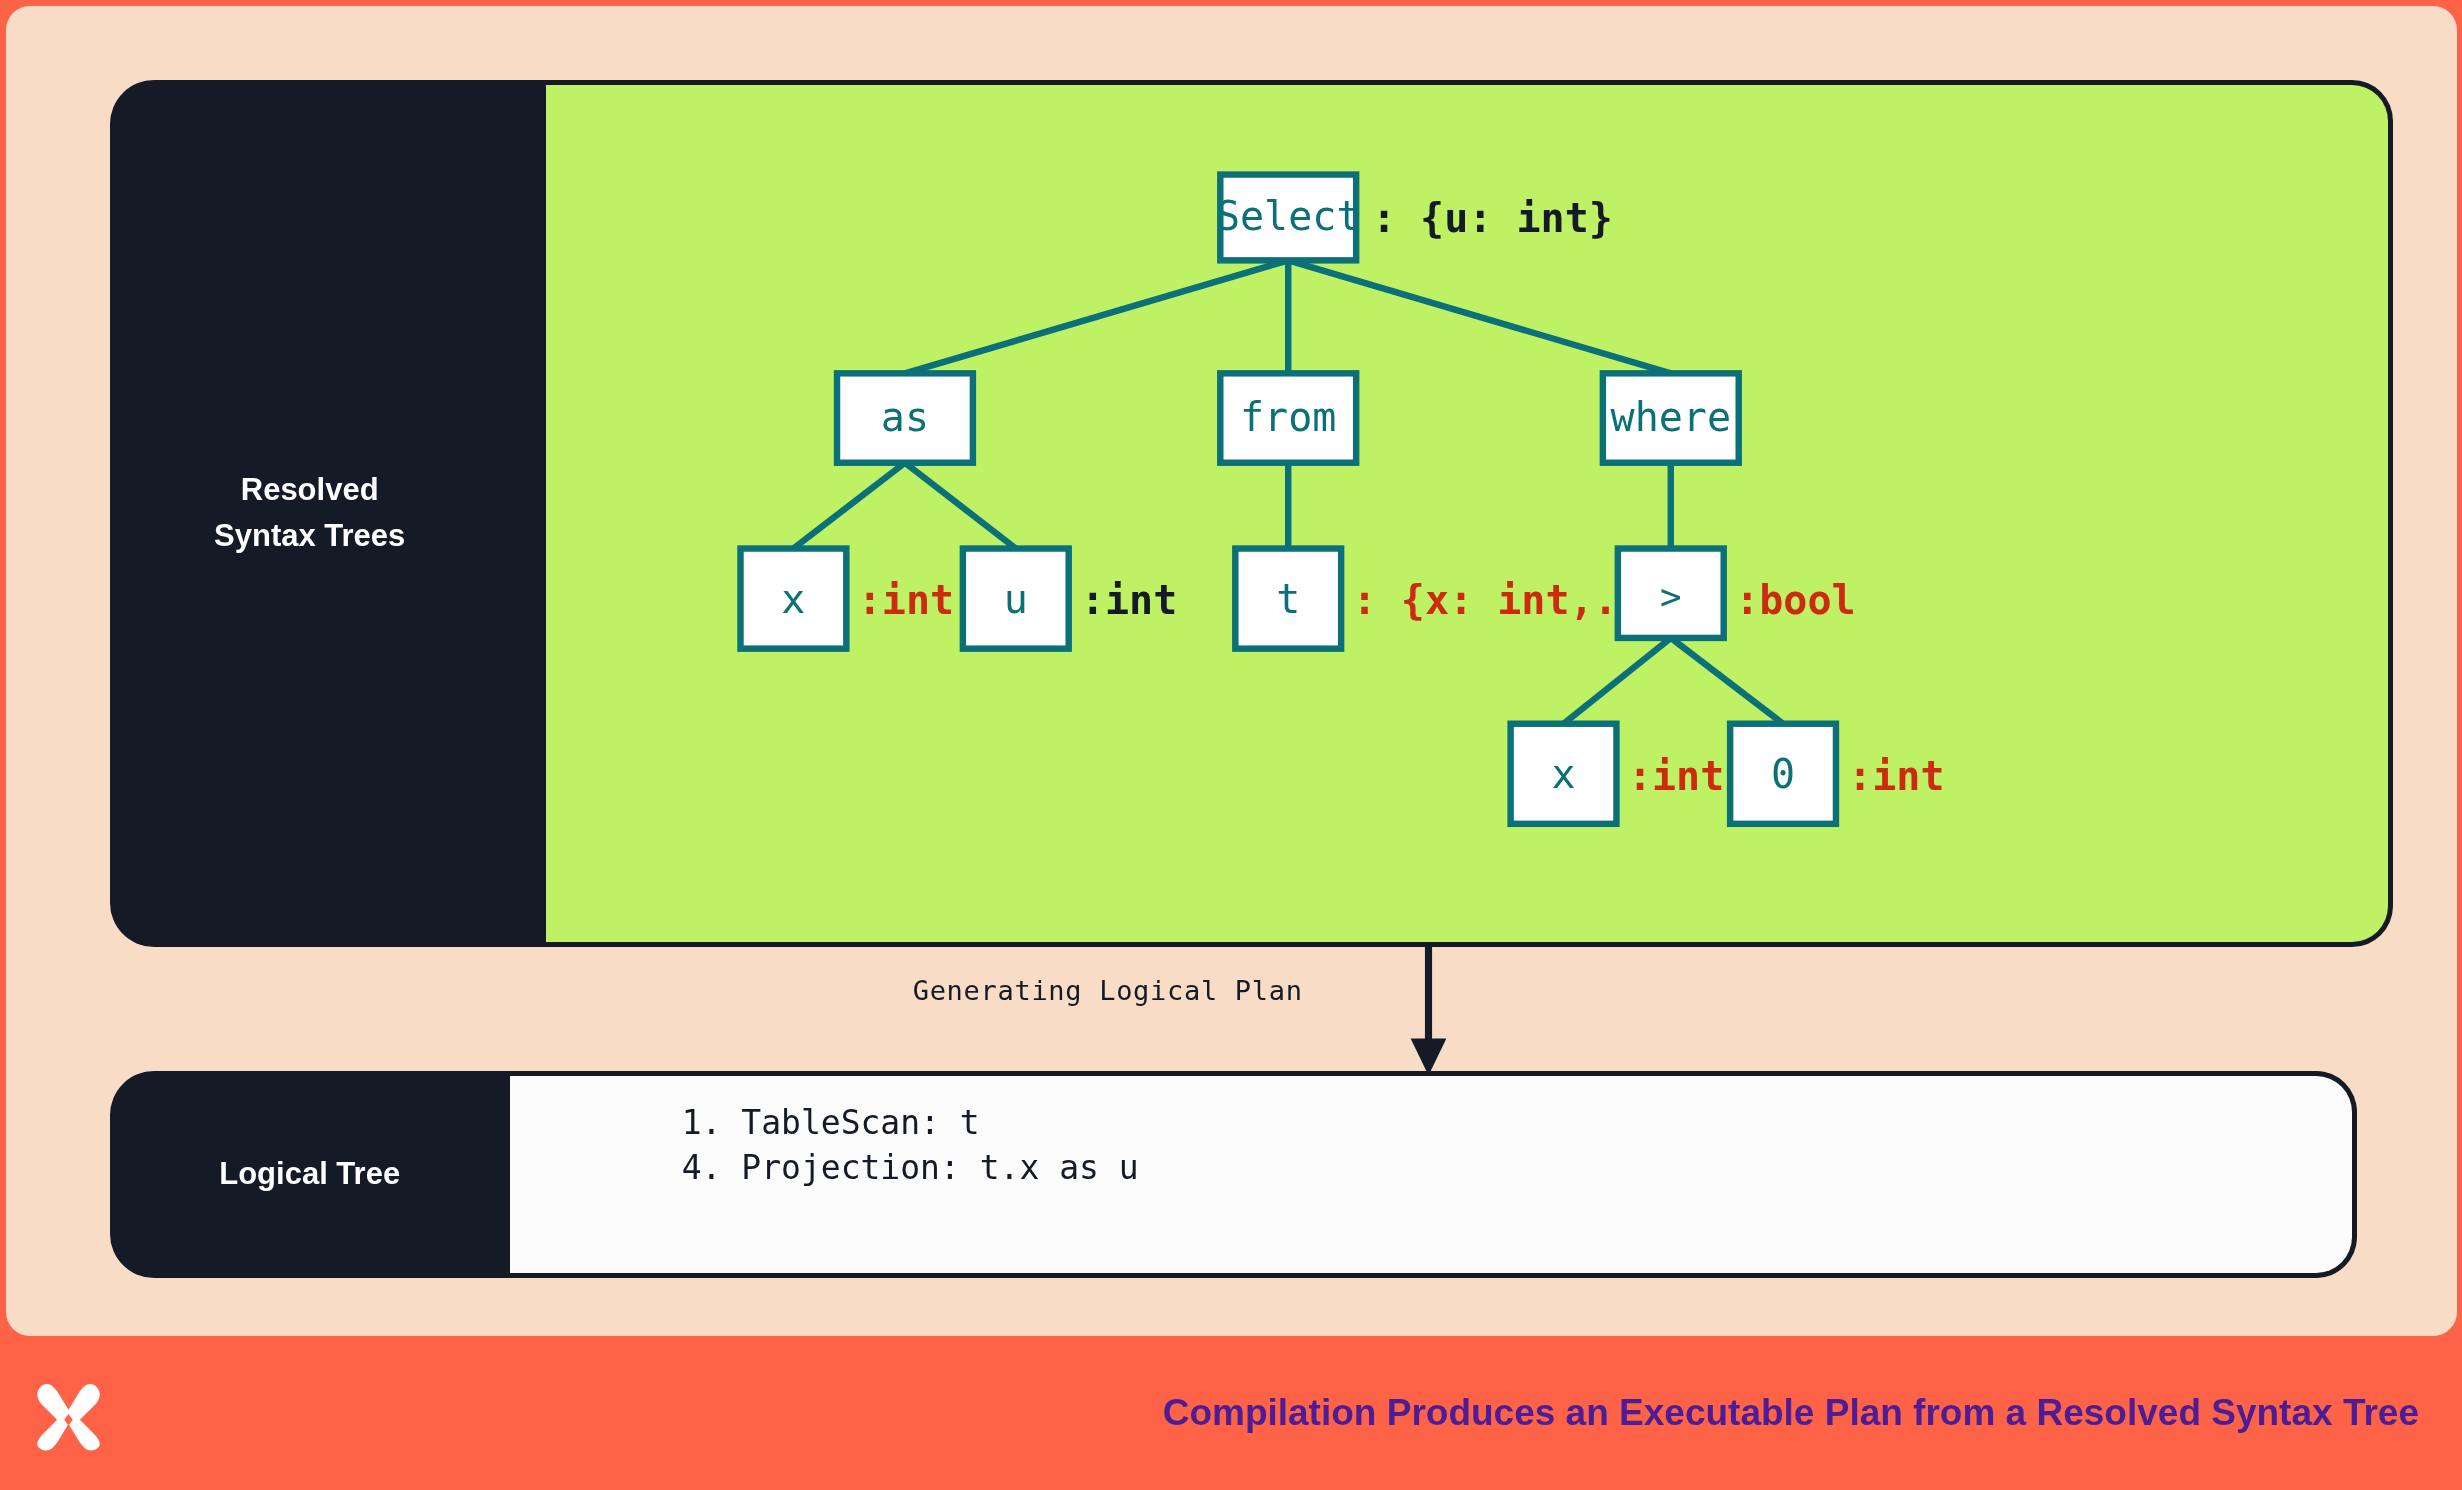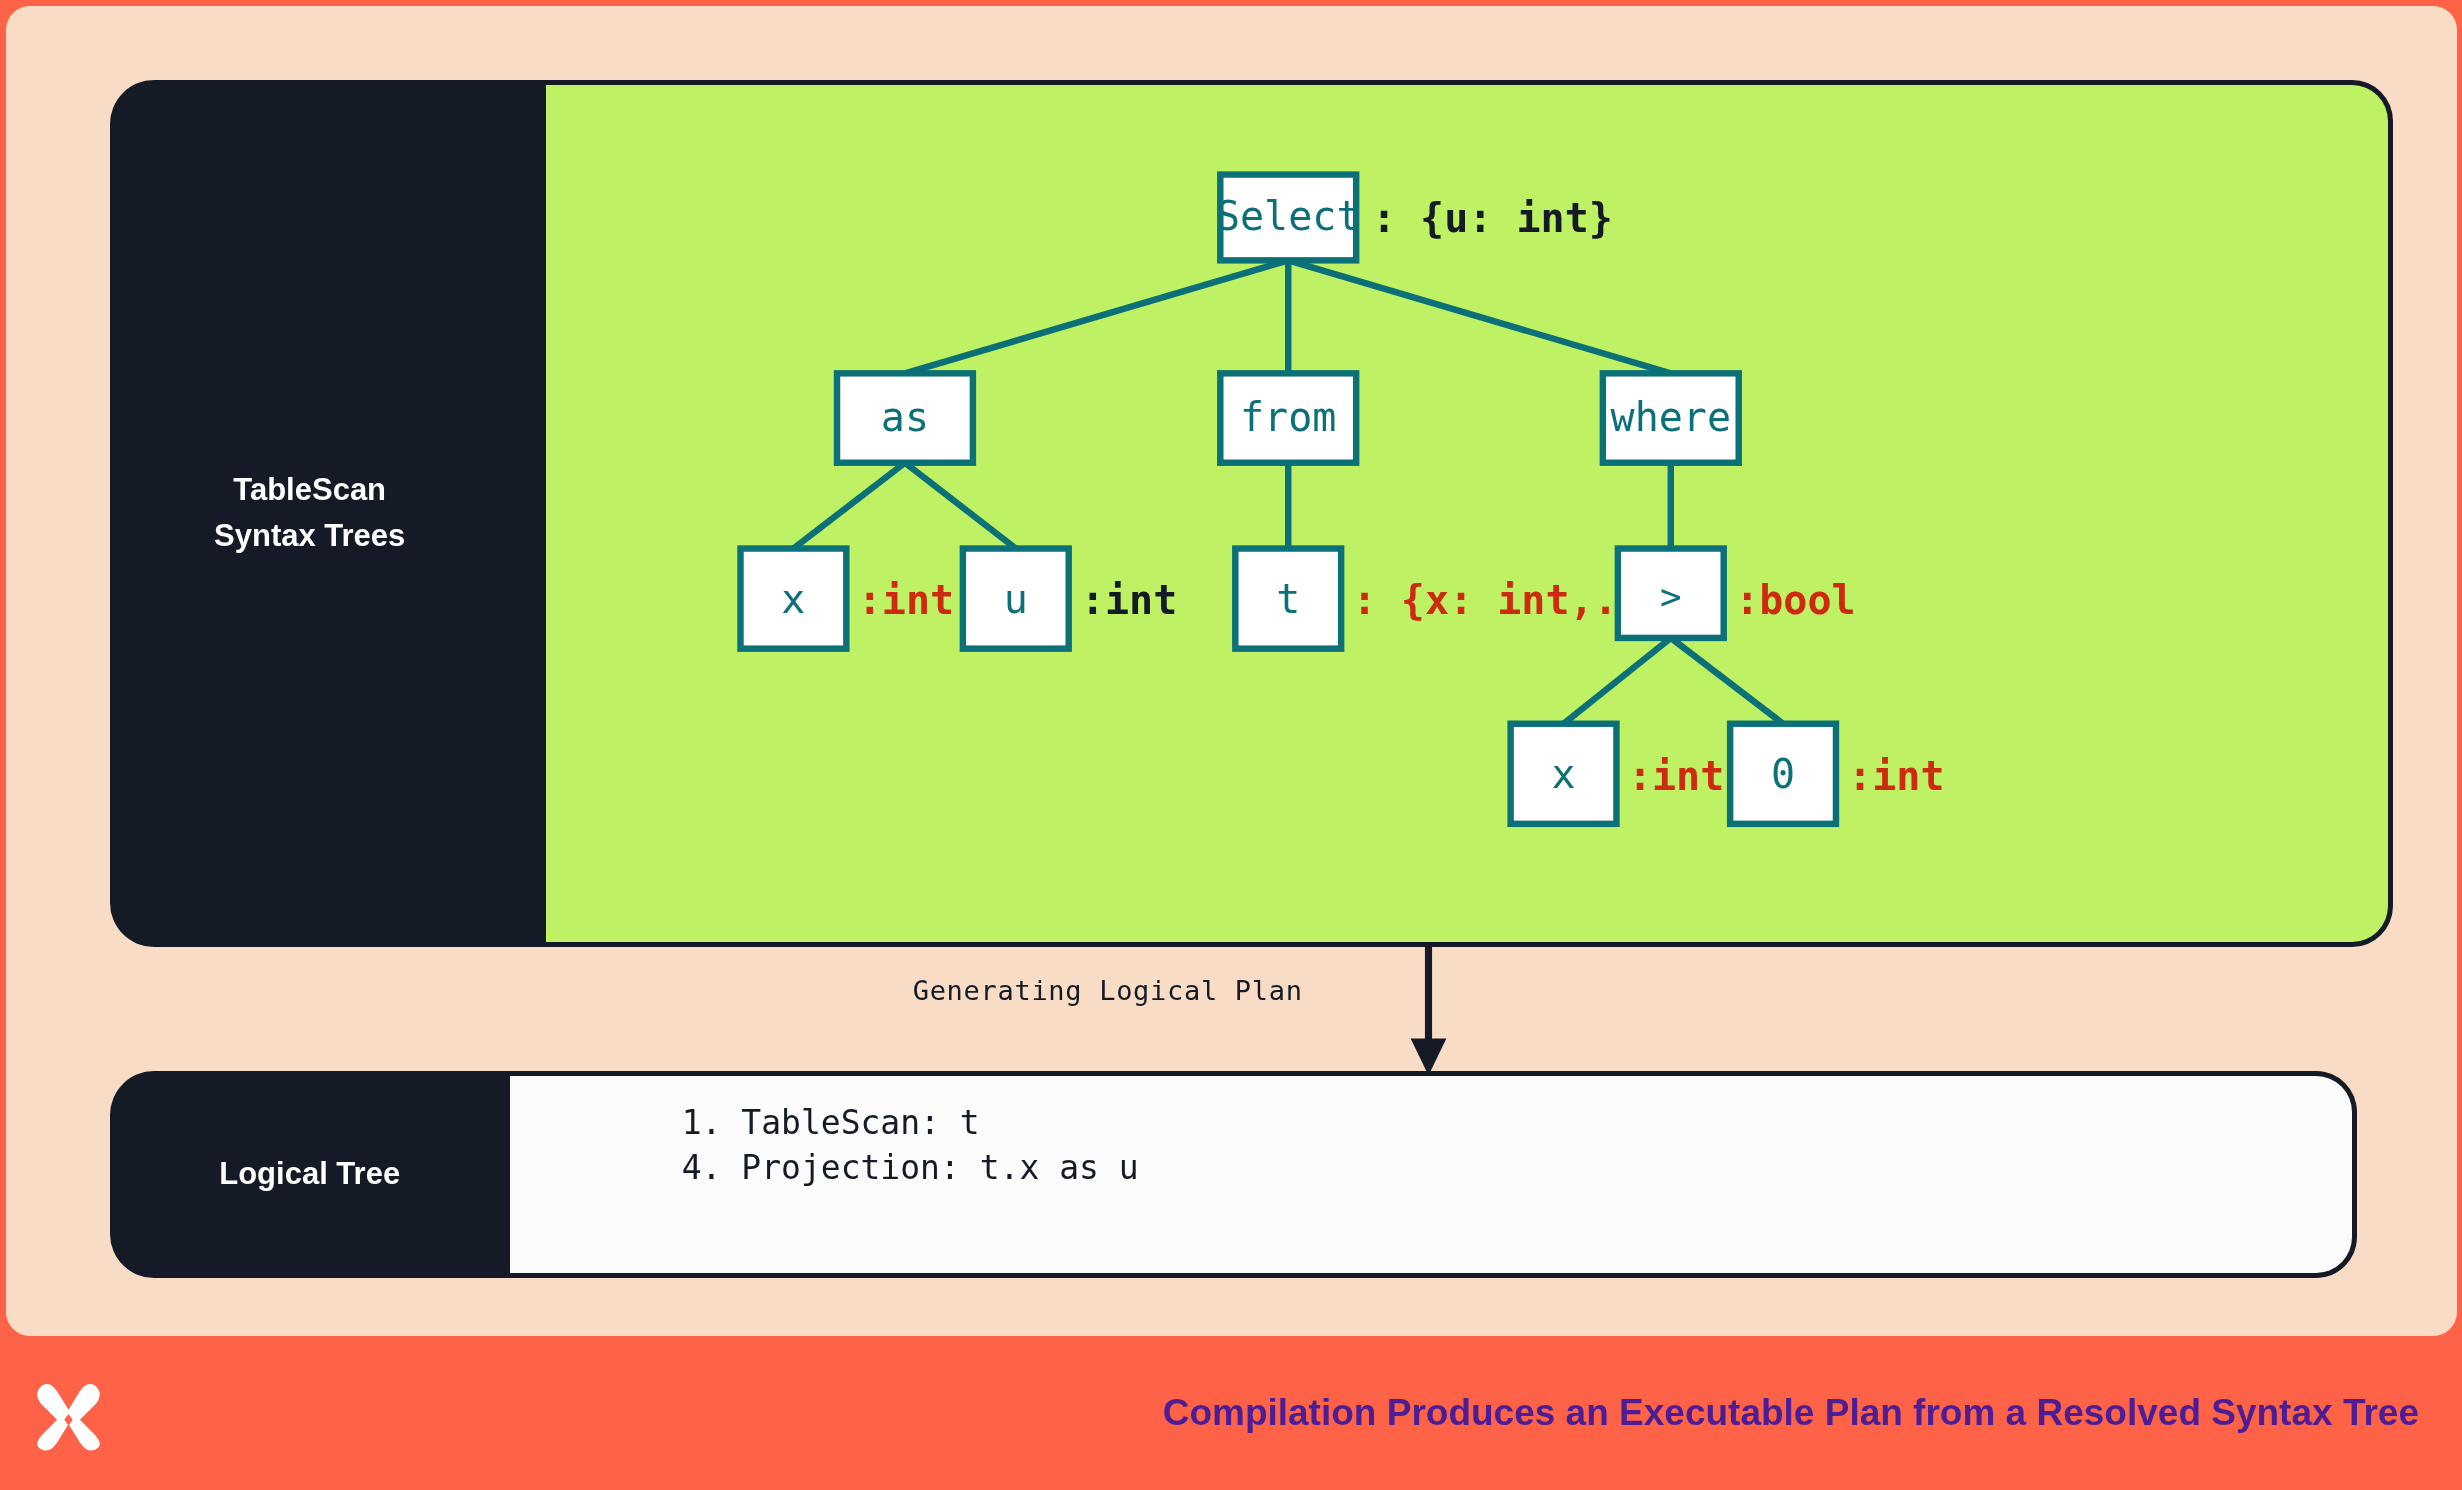--- a/index.html
+++ b/index.html
@@ -110,21 +110,21 @@
 </style>
 </head>
 <body>
 
 <div id="frame">
   <div id="canvas">
 
     <div id="top-band">
       <div id="top-label">
         <div>
-          <div>TableScan</div>
+          <div>Resolved</div>
           <div>Syntax Trees</div>
         </div>
       </div>
 
       <div id="tree-area">
         <svg id="tree-svg" width="1847" height="867" viewBox="0 0 2583 1212">
 
           <g stroke="#0B7077" stroke-width="9" fill="none">
 
             <line x1="1038" y1="245" x2="502" y2="403"></line>

